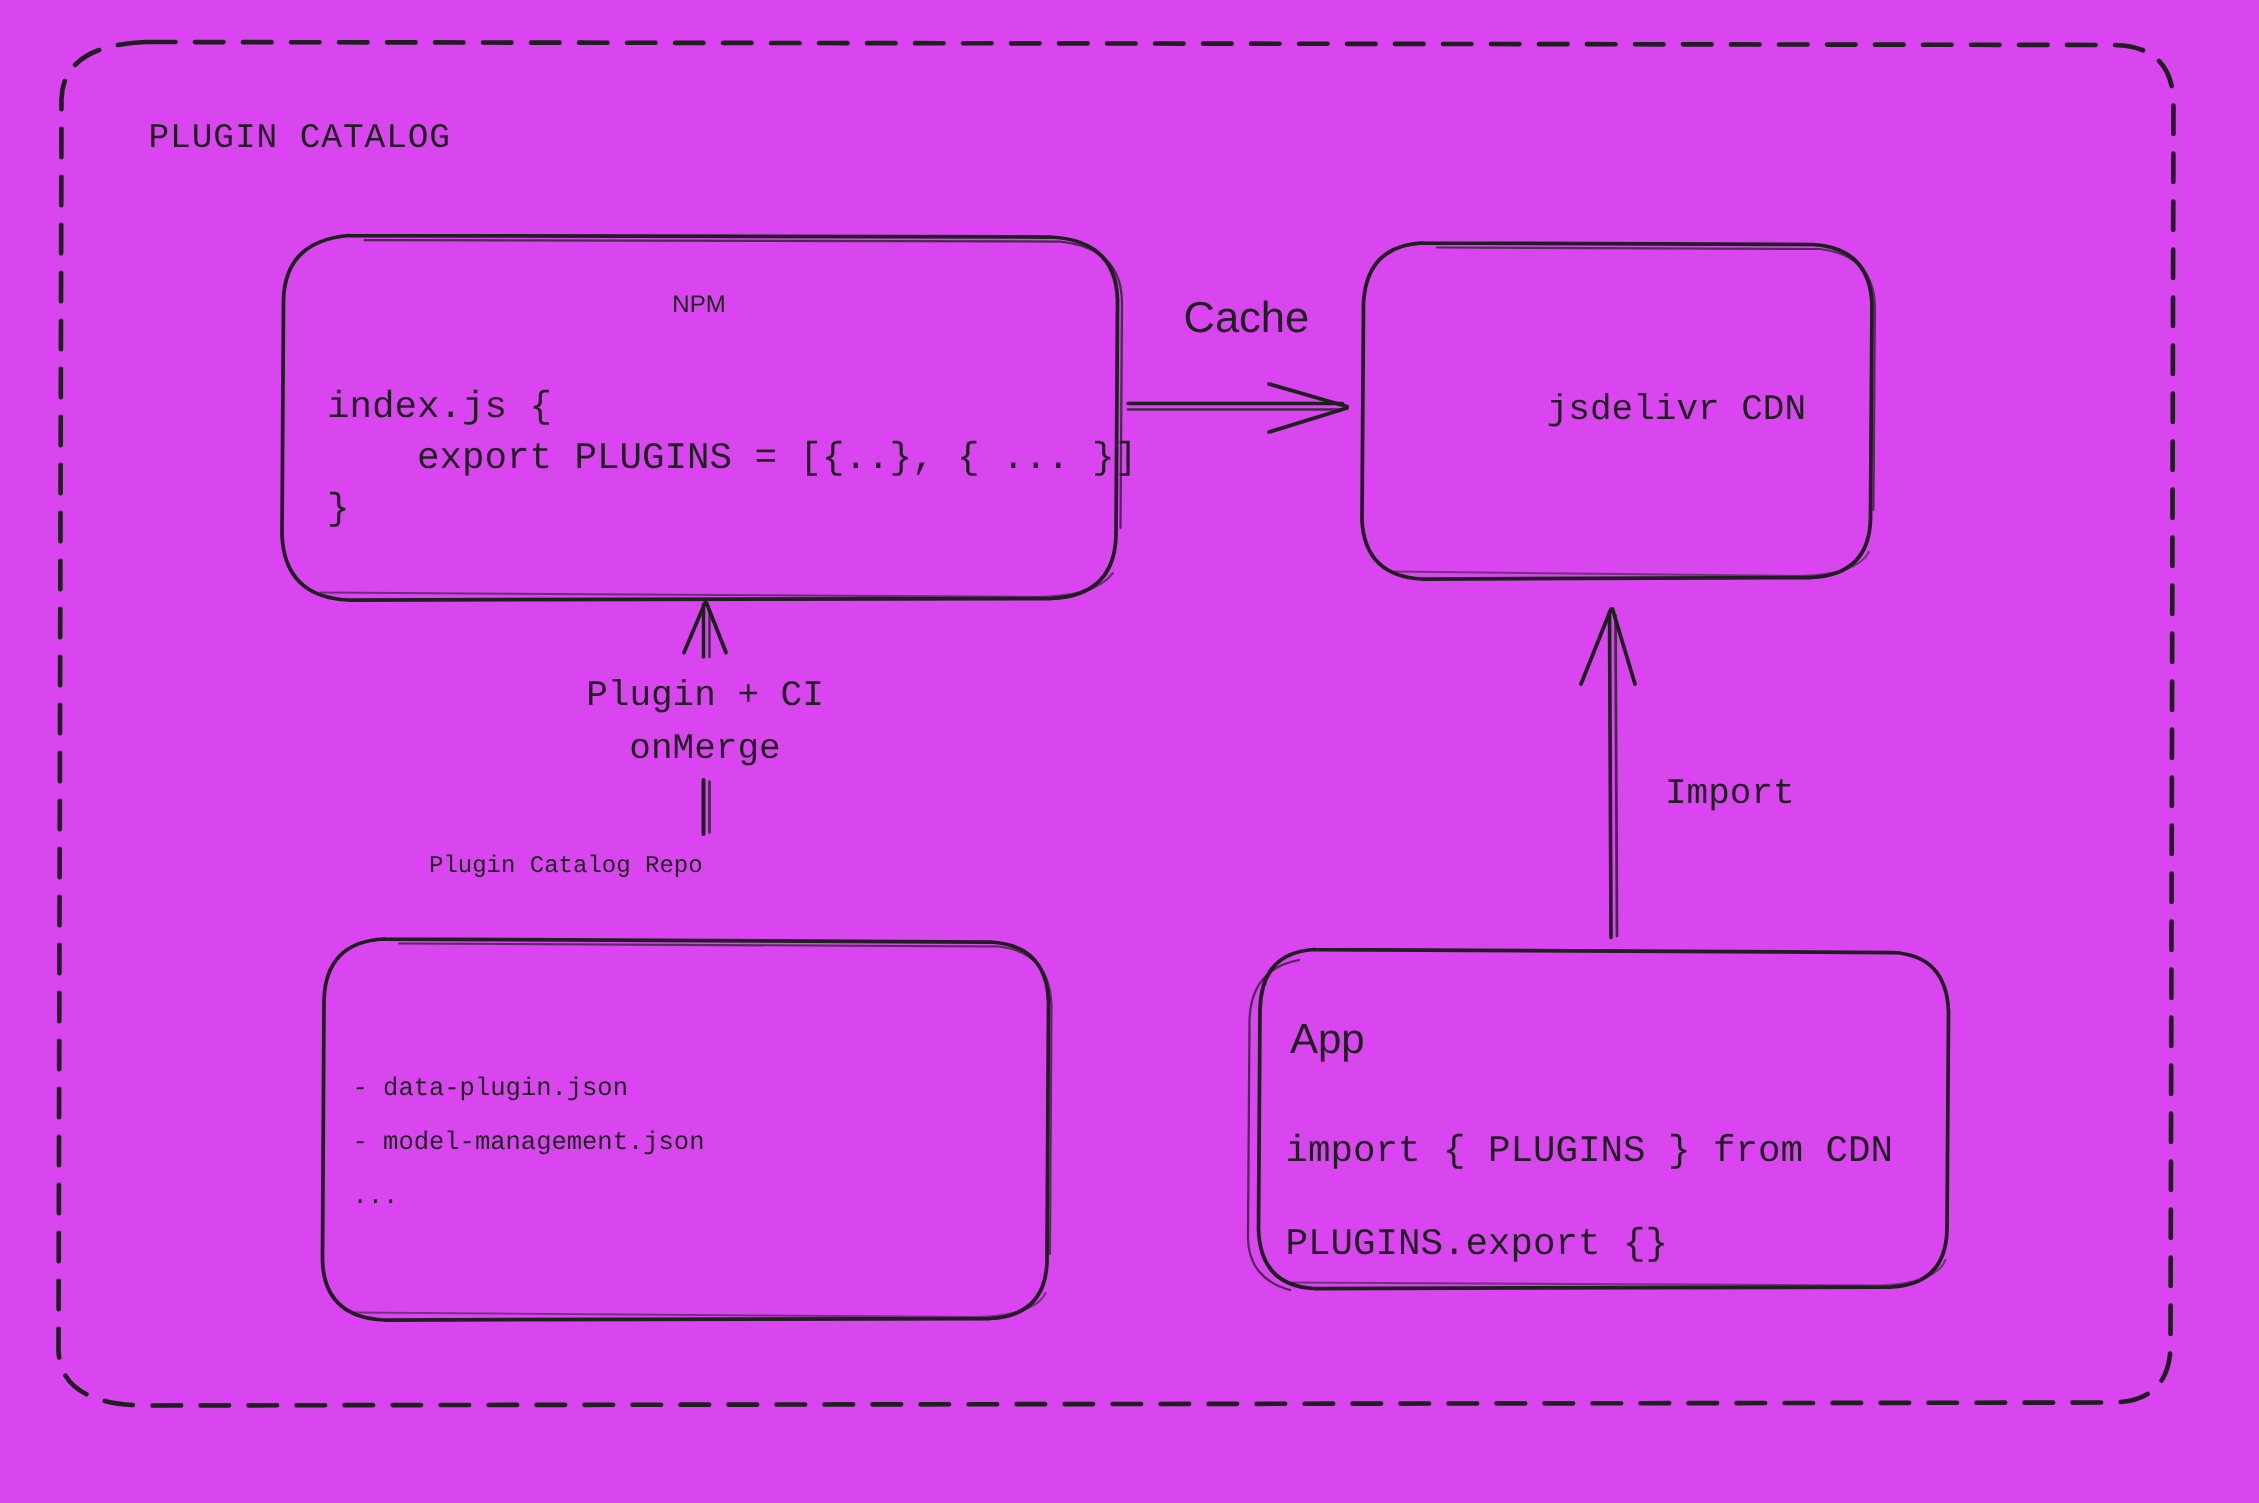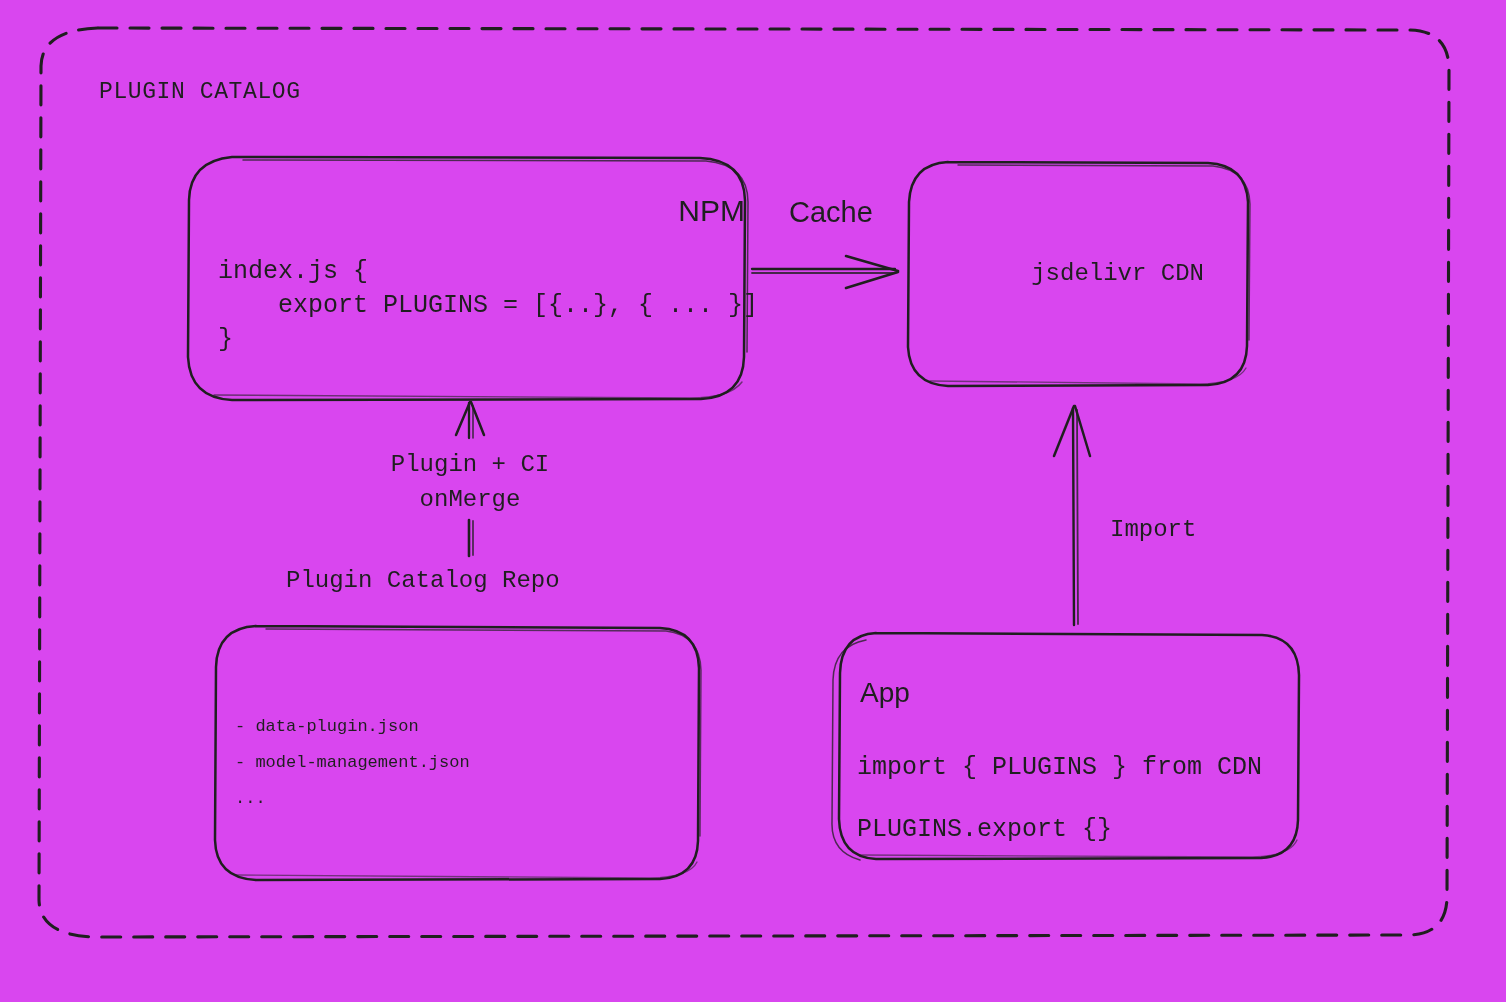--- a/index.html
+++ b/index.html
@@ -46,22 +46,22 @@
     top: 81px;
     font-size: 23px;
     letter-spacing: 0.6px;
   }
 
   
   #npm-title {
     left: 187px;
     top: 196px;
     width: 558px;
-    text-align: right;
-    font-size: 30px;
+    text-align: center;
+    font-size: 16px;
   }
   #npm-code {
     left: 218px;
     top: 255px;
     font-size: 25px;
     line-height: 34px;
   }
 
   
   #cdn-title {
@@ -86,21 +86,21 @@
     width: 320px;
     text-align: center;
     font-size: 24px;
     line-height: 35px;
   }
 
   
   #repo-label {
     left: 286px;
     top: 569px;
-    font-size: 24px;
+    font-size: 16px;
     text-align: center;
   }
 
   
   #repo-list {
     left: 235px;
     top: 709px;
     font-size: 17px;
     line-height: 36px;
   }

